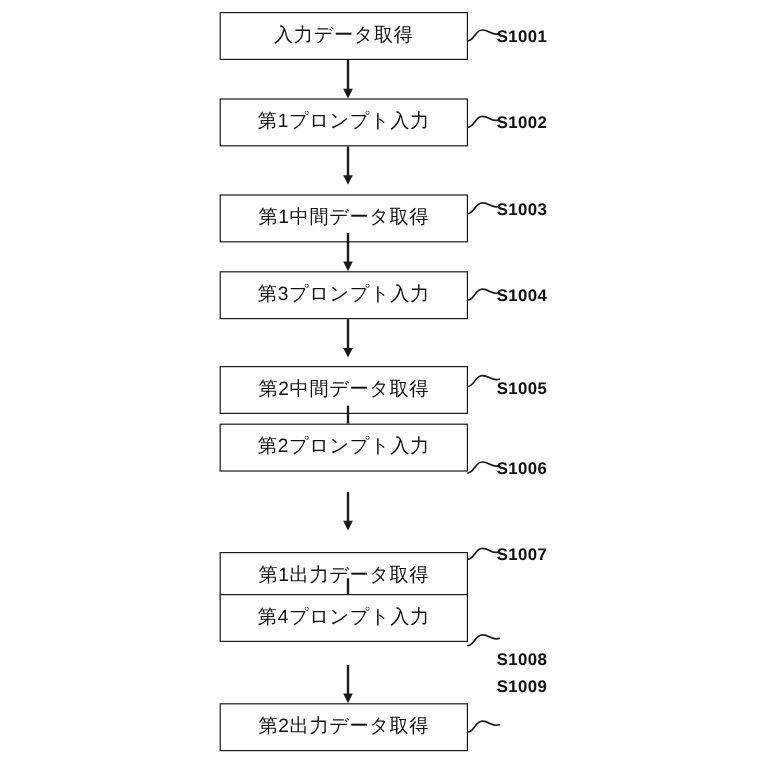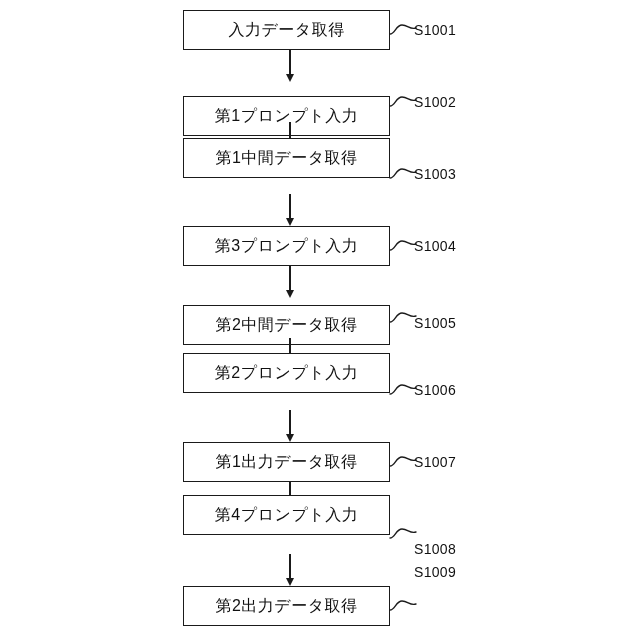--- a/index.html
+++ b/index.html
@@ -81,21 +81,21 @@
     left: 390px;
     width: 28px;
     height: 18px;
   }
   .leader svg { display: block; overflow: visible; }
 
   .step-id {
     position: absolute;
     left: 414px;
     font-size: 14px;
-    font-weight: normal;
+    font-weight: bold;
     color: #111111;
     letter-spacing: 0.3px;
     white-space: nowrap;
     line-height: 1;
   }
 </style>
 </head>
 <body>
 
 <div id="flowchart">
@@ -110,37 +110,37 @@
         </svg>
     </div>
     <div class="step-id" style="top:23px">S1001</div>
     <div class="connector" style="top:50px">
       <div class="shaft"></div>
         <div class="head"></div>
     </div>
   </div>
 
   <div class="step-group">
-    <div class="node-box" style="top:96px">
+    <div class="node-box" style="top:82px">
       <span class="node-label">第1プロンプト入力</span>
     </div>
     <div class="leader" style="top:93px">
       <svg width="28" height="18" viewBox="0 0 28 18">
           <path d="M0 13 C5 13, 6 4, 12 4 C18 4, 20 9, 26 7" stroke="#1a1a1a" stroke-width="1.4" fill="none" stroke-linecap="round"></path>
         </svg>
     </div>
     <div class="step-id" style="top:95px">S1002</div>
     <div class="connector" style="top:122px">
       <div class="shaft"></div>
         <div class="head"></div>
     </div>
   </div>
 
   <div class="step-group">
-    <div class="node-box" style="top:138px">
+    <div class="node-box" style="top:162px">
       <span class="node-label">第1中間データ取得</span>
     </div>
     <div class="leader" style="top:165px">
       <svg width="28" height="18" viewBox="0 0 28 18">
           <path d="M0 13 C5 13, 6 4, 12 4 C18 4, 20 9, 26 7" stroke="#1a1a1a" stroke-width="1.4" fill="none" stroke-linecap="round"></path>
         </svg>
     </div>
     <div class="step-id" style="top:167px">S1003</div>
     <div class="connector" style="top:194px">
       <div class="shaft"></div>
@@ -190,21 +190,21 @@
         </svg>
     </div>
     <div class="step-id" style="top:383px">S1006</div>
     <div class="connector" style="top:410px">
       <div class="shaft"></div>
         <div class="head"></div>
     </div>
   </div>
 
   <div class="step-group">
-    <div class="node-box" style="top:442px">
+    <div class="node-box" style="top:460px">
       <span class="node-label">第1出力データ取得</span>
     </div>
     <div class="leader" style="top:453px">
       <svg width="28" height="18" viewBox="0 0 28 18">
           <path d="M0 13 C5 13, 6 4, 12 4 C18 4, 20 9, 26 7" stroke="#1a1a1a" stroke-width="1.4" fill="none" stroke-linecap="round"></path>
         </svg>
     </div>
     <div class="step-id" style="top:455px">S1007</div>
     <div class="connector" style="top:482px">
       <div class="shaft"></div>

